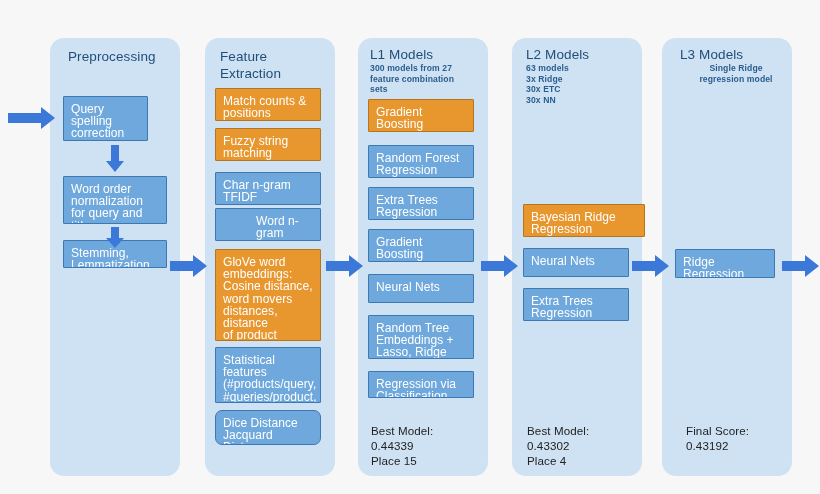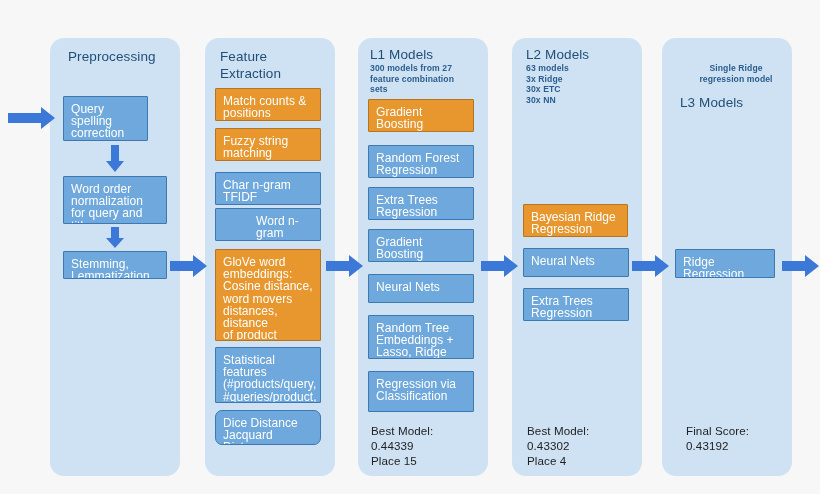--- a/index.html
+++ b/index.html
@@ -80,21 +80,21 @@
 <div id="canvas">
 
   <div class="panel" style="left:50px; top:38px; width:130px; height:438px;"></div>
   <div class="panel-title" style="left:68px; top:48px; width:112px;">Preprocessing</div>
 
   <div class="node blue" style="left:63px; top:96px; width:85px; height:45px;">Query
 spelling correction</div>
   <div class="node blue" style="left:63px; top:176px; width:104px; height:48px;">Word order
 normalization
 for query and title</div>
-  <div class="node blue" style="left:63px; top:251px; width:104px; height:28px;">Stemming,
+  <div class="node blue" style="left:63px; top:240px; width:104px; height:28px;">Stemming,
 Lemmatization</div>
 
   <svg class="arrow-v" style="left:105px; top:145px;" width="20" height="28" viewBox="0 0 20 28">
     <polygon points="6,0 14,0 14,16 19,16 10,27 1,16 6,16" fill="#3c78d8"></polygon>
   </svg>
   <svg class="arrow-v" style="left:105px; top:227px;" width="20" height="22" viewBox="0 0 20 22">
     <polygon points="6,0 14,0 14,11 19,11 10,21 1,11 6,11" fill="#3c78d8"></polygon>
   </svg>
 
   <div class="panel" style="left:205px; top:38px; width:130px; height:438px;"></div>
@@ -134,44 +134,44 @@
   <div class="node blue" style="left:368px; top:145px; width:106px; height:33px;">Random Forest
 Regression (RFR)</div>
   <div class="node blue" style="left:368px; top:187px; width:106px; height:33px;">Extra Trees
 Regression (ETR)</div>
   <div class="node blue" style="left:368px; top:229px; width:106px; height:33px;">Gradient Boosting
 Linear Regression</div>
   <div class="node blue" style="left:368px; top:274px; width:106px; height:29px;">Neural Nets</div>
   <div class="node blue" style="left:368px; top:315px; width:106px; height:44px;">Random Tree
 Embeddings +
 Lasso, Ridge</div>
-  <div class="node blue" style="left:368px; top:371px; width:106px; height:41px;">Regression via
+  <div class="node blue" style="left:368px; top:371px; width:106px; height:27px;">Regression via
 Classification</div>
   <div class="score" style="left:371px; top:423px; width:112px;">Best Model:
 0.44339
 Place 15</div>
 
   <div class="panel" style="left:512px; top:38px; width:130px; height:438px;"></div>
   <div class="panel-title" style="left:526px; top:46px; width:112px;">L2 Models</div>
   <div class="panel-sub" style="left:526px; top:63px; width:112px;">63 models
 3x Ridge
 30x ETC
 30x NN</div>
 
-  <div class="node orange" style="left:523px; top:204px; width:105px; height:33px;">Bayesian Ridge
+  <div class="node orange" style="left:523px; top:204px; width:122px; height:33px;">Bayesian Ridge
 Regression</div>
   <div class="node blue" style="left:523px; top:248px; width:106px; height:29px;">Neural Nets</div>
   <div class="node blue" style="left:523px; top:288px; width:106px; height:33px;">Extra Trees
 Regression</div>
   <div class="score" style="left:527px; top:423px; width:112px;">Best Model:
 0.43302
 Place 4</div>
 
   <div class="panel" style="left:662px; top:38px; width:130px; height:438px;"></div>
-  <div class="panel-title" style="left:680px; top:46px; width:112px;margin-top:48px;">L3 Models</div>
+  <div class="panel-title" style="left:680px; top:46px; width:112px;">L3 Models</div>
   <div class="panel-sub" style="left:680px; top:63px; width:112px;text-align:center;">Single Ridge
 regression model</div>
 
   <div class="node blue" style="left:675px; top:249px; width:100px; height:29px;">Ridge Regression</div>
   <div class="score" style="left:686px; top:423px; width:112px;">Final Score:
 0.43192</div>
 
   <svg class="arrow-h" style="left:8px; top:105px;" width="48" height="26" viewBox="0 0 48 26">
     <polygon points="0,8 33,8 33,2 47,13 33,24 33,18 0,18" fill="#3c78d8"></polygon>
   </svg>

